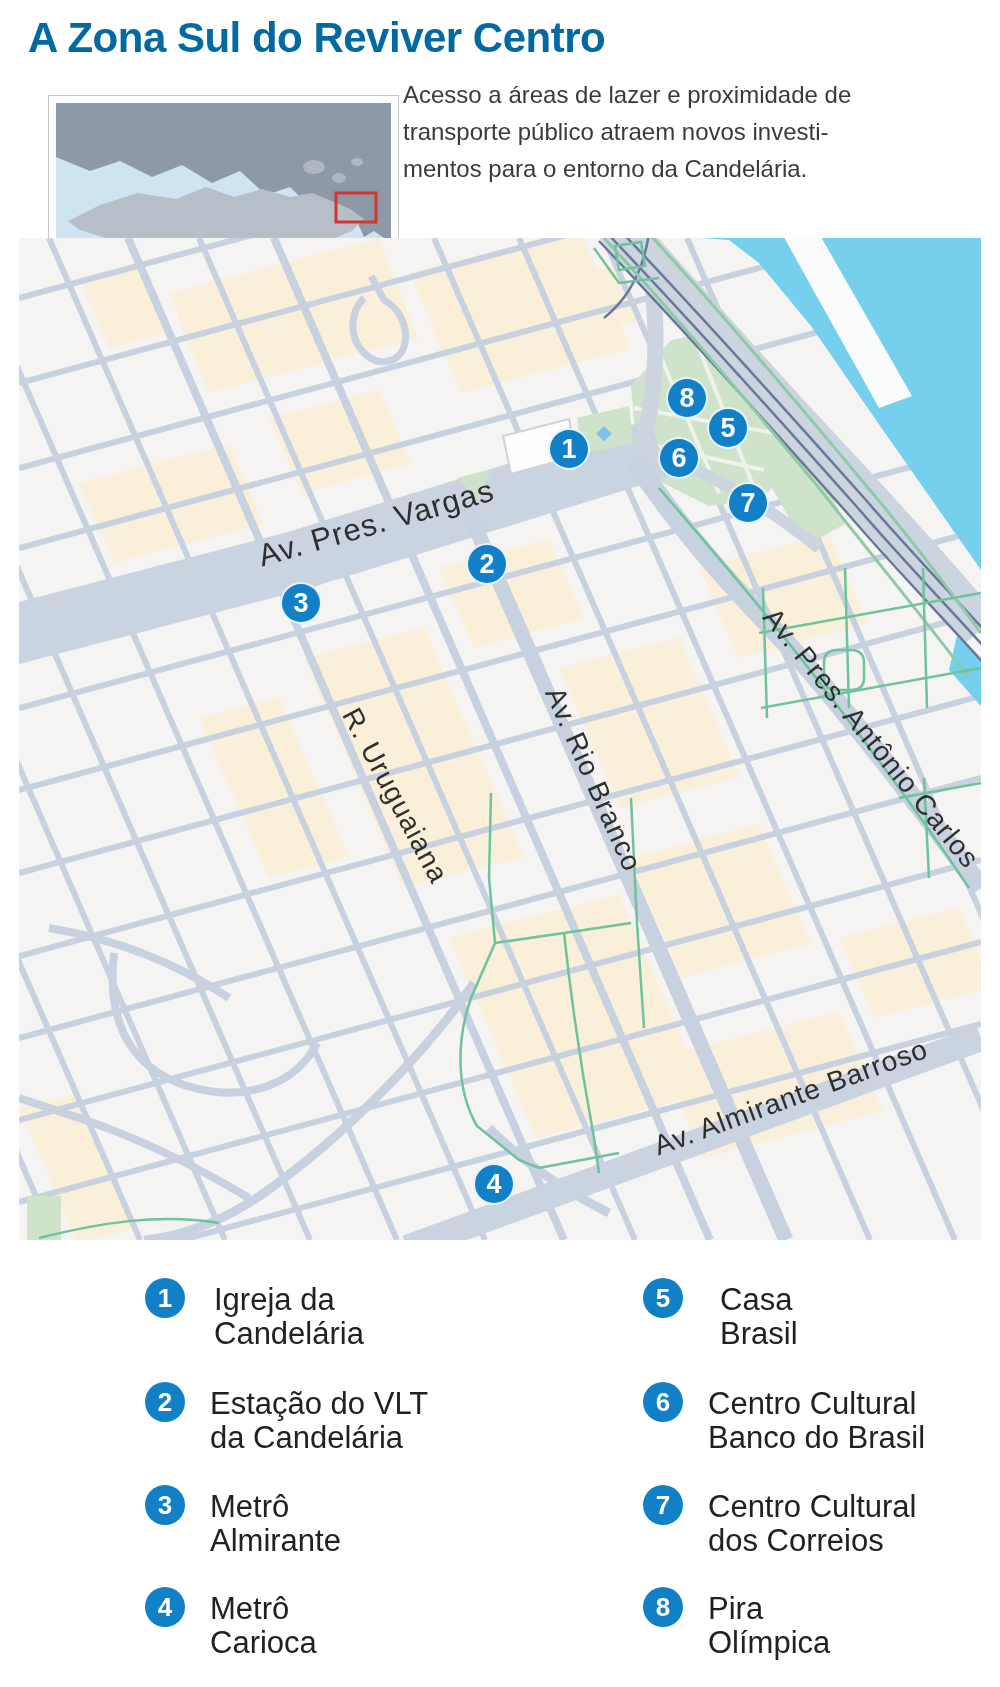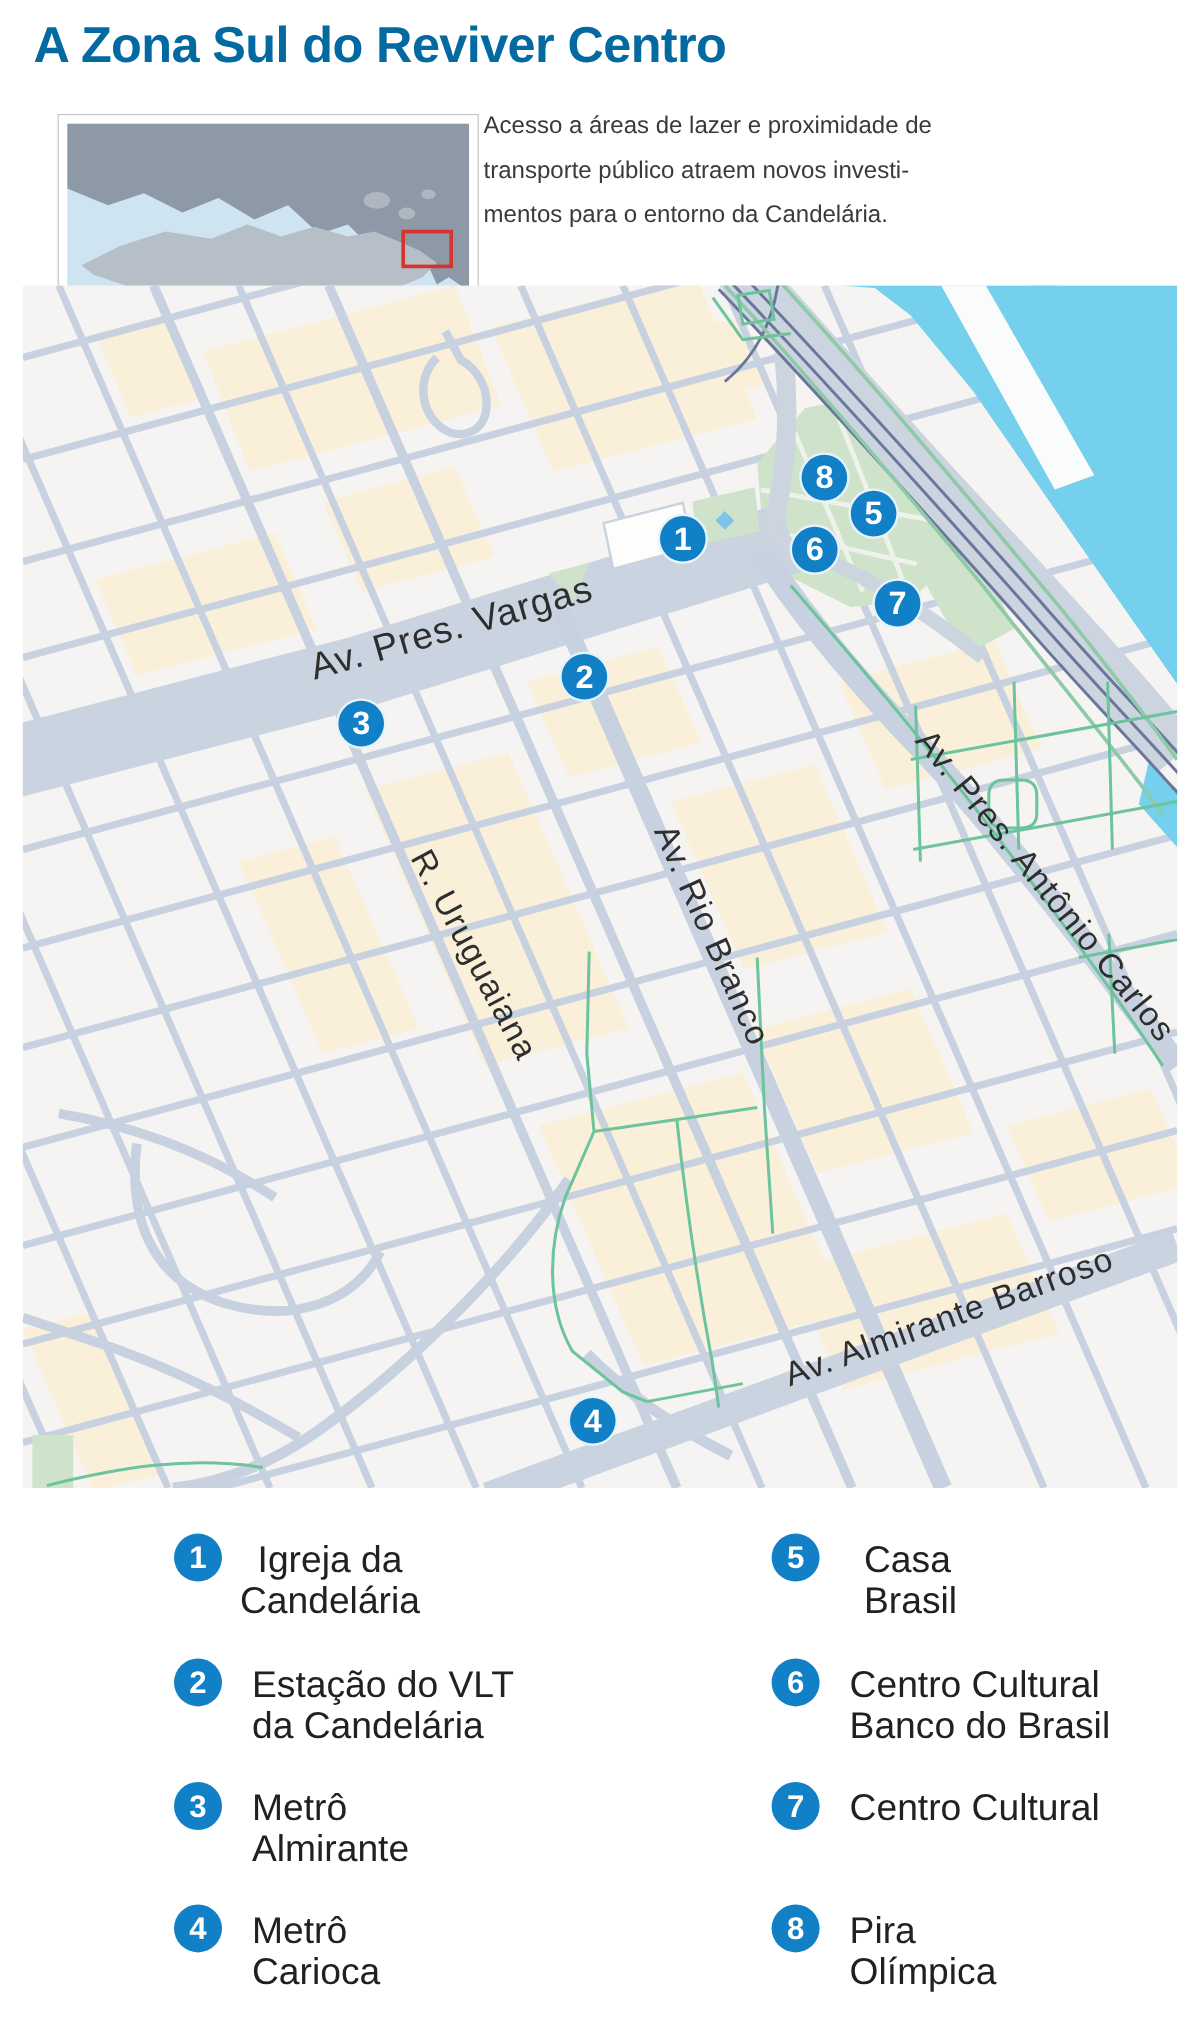--- a/index.html
+++ b/index.html
@@ -6,21 +6,21 @@
   body{font-family:"Liberation Sans","DejaVu Sans",sans-serif;}
   .stage{position:relative;width:1000px;height:1687px;background:#fff;overflow:hidden;}
 
   .title{position:absolute;left:28px;top:14px;margin:0;font-size:42px;font-weight:700;
          color:#0369a1;letter-spacing:-0.5px;}
 
   .inset{position:absolute;left:48px;top:95px;width:335px;height:207px;background:#fff;
          border:1px solid #c6c6c6;padding:7px;}
   .inset svg{display:block;}
 
-  .intro{position:absolute;left:403px;top:87px;width:575px;font-size:20px;line-height:37px;
+  .intro{position:absolute;left:403px;top:76px;width:575px;font-size:24px;line-height:37px;
          color:#3a3a3a;}
 
   .map{position:absolute;left:19px;top:238px;width:962px;height:1002px;background:#f5f4f2;}
   .map svg{position:absolute;left:0;top:0;}
 
   .mk{position:absolute;width:42px;height:42px;border-radius:50%;background:#1180c6;
       border:2px solid rgba(255,255,255,.9);box-sizing:border-box;color:#fff;
       font-size:27px;font-weight:700;display:flex;align-items:center;justify-content:center;
       transform:translate(-50%,-50%);}
 
@@ -213,21 +213,21 @@
       </div>
     <div class="mk" style="left:668px;top:160px;">
         <span>8</span>
       </div>
   </div>
 
   <div>
 
     <div class="legend-item">
       <span class="lcircle" style="left: 165px; top: 1298px; position: absolute;">1</span>
-      <div class="ltext" style="left: 200px; top: 1283px; position: absolute; text-align: center;">
+      <div class="ltext" style="left: 214px; top: 1283px; position: absolute;">
         <div>Igreja da</div>
           <div>Candelária</div>
       </div>
     </div>
     <div class="legend-item">
       <span class="lcircle" style="left: 165px; top: 1402px; position: absolute;">2</span>
       <div class="ltext" style="left: 210px; top: 1387px; position: absolute;">
         <div>Estação do VLT</div>
           <div>da Candelária</div>
       </div>
@@ -258,20 +258,21 @@
       <span class="lcircle" style="left: 663px; top: 1402px; position: absolute;">6</span>
       <div class="ltext" style="left: 708px; top: 1387px; position: absolute;">
         <div>Centro Cultural</div>
           <div>Banco do Brasil</div>
       </div>
     </div>
     <div class="legend-item">
       <span class="lcircle" style="left: 663px; top: 1505px; position: absolute;">7</span>
       <div class="ltext" style="left: 708px; top: 1490px; position: absolute;">
         <div>Centro Cultural</div>
+          <div>dos Correios</div>
       </div>
     </div>
     <div class="legend-item">
       <span class="lcircle" style="left: 663px; top: 1607px; position: absolute;">8</span>
       <div class="ltext" style="left: 708px; top: 1592px; position: absolute;">
         <div>Pira</div>
           <div>Olímpica</div>
       </div>
     </div>
   </div>

